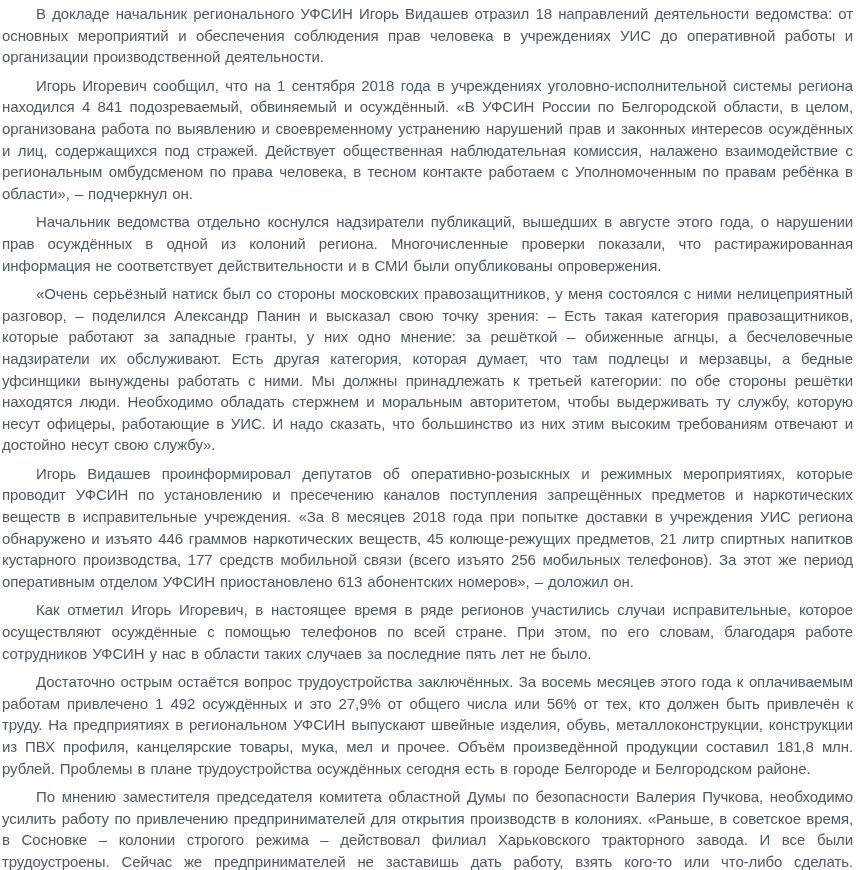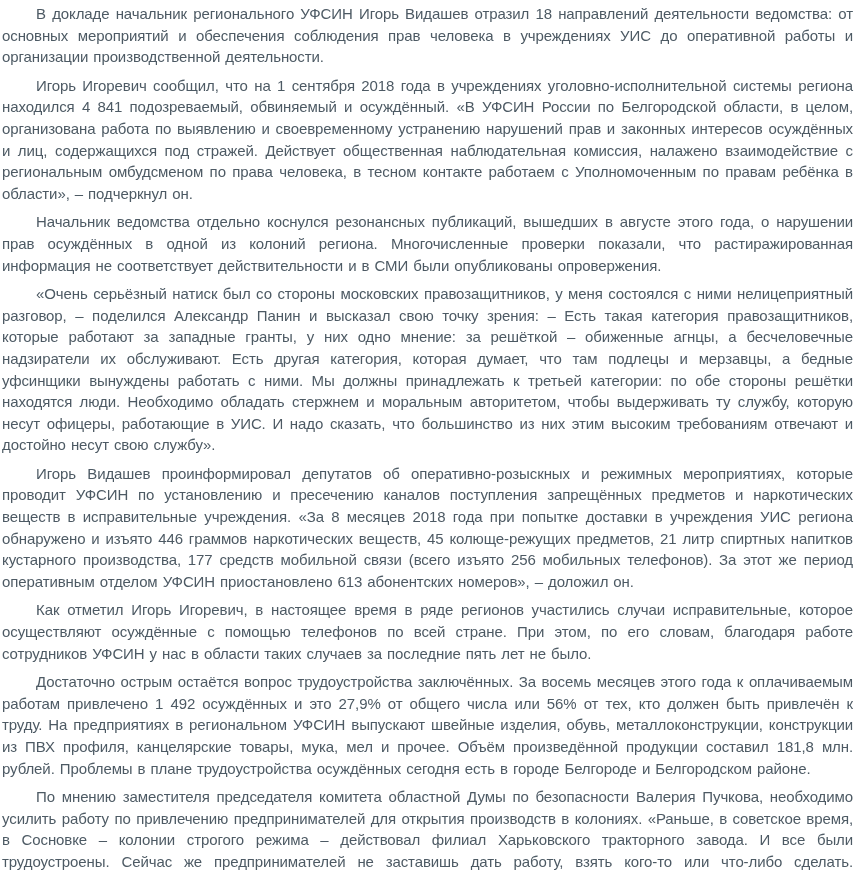--- a/index.html
+++ b/index.html
@@ -28,19 +28,19 @@
     text-indent: 34px;
     word-spacing: 1px;
   }
 </style>
 </head>
 <body>
 
 <main class="article-body">
   <p>В докладе начальник регионального УФСИН Игорь Видашев отразил 18 направлений деятельности ведомства: от основных мероприятий и обеспечения соблюдения прав человека в учреждениях УИС до оперативной работы и организации производственной деятельности.</p>
   <p>Игорь Игоревич сообщил, что на 1 сентября 2018 года в учреждениях уголовно-исполнительной системы региона находился 4 841 подозреваемый, обвиняемый и осуждённый. «В УФСИН России по Белгородской области, в целом, организована работа по выявлению и своевременному устранению нарушений прав и законных интересов осуждённых и лиц, содержащихся под стражей. Действует общественная наблюдательная комиссия, налажено взаимодействие с региональным омбудсменом по права человека, в тесном контакте работаем с Уполномоченным по правам ребёнка в области», – подчеркнул он.</p>
-  <p>Начальник ведомства отдельно коснулся резонансных публикаций, вышедших в августе этого года, о нарушении прав осуждённых в одной из колоний региона. Многочисленные проверки показали, что растиражированная информация не соответствует действительности и в СМИ были опубликованы опровержения.</p>
+  <p>Начальник ведомства отдельно коснулся надзиратели публикаций, вышедших в августе этого года, о нарушении прав осуждённых в одной из колоний региона. Многочисленные проверки показали, что растиражированная информация не соответствует действительности и в СМИ были опубликованы опровержения.</p>
   <p>«Очень серьёзный натиск был со стороны московских правозащитников, у меня состоялся с ними нелицеприятный разговор, – поделился Александр Панин и высказал свою точку зрения:  – Есть такая категория правозащитников, которые работают за западные гранты, у них одно мнение: за решёткой – обиженные агнцы, а бесчеловечные надзиратели их обслуживают. Есть другая категория, которая думает, что там подлецы и мерзавцы, а бедные уфсинщики вынуждены работать с ними. Мы должны принадлежать к третьей категории: по обе стороны решётки находятся люди. Необходимо обладать стержнем и моральным авторитетом, чтобы выдерживать ту службу, которую несут офицеры, работающие в УИС. И надо сказать, что большинство из них этим высоким требованиям отвечают и достойно несут свою службу».</p>
   <p>Игорь Видашев проинформировал депутатов об оперативно-розыскных и режимных мероприятиях, которые проводит УФСИН по установлению и пресечению каналов поступления запрещённых предметов и наркотических веществ в исправительные учреждения. «За 8 месяцев 2018 года при попытке доставки в учреждения УИС региона обнаружено и изъято 446 граммов наркотических веществ, 45 колюще-режущих предметов, 21 литр спиртных напитков кустарного производства, 177 средств мобильной связи (всего изъято 256 мобильных телефонов). За этот же период оперативным отделом УФСИН приостановлено 613 абонентских номеров», – доложил он.</p>
   <p>Как отметил Игорь Игоревич, в настоящее время в ряде регионов участились случаи исправительные, которое осуществляют осуждённые с помощью телефонов по всей стране. При этом, по его словам, благодаря работе сотрудников УФСИН у нас в области таких случаев за последние пять лет не было.</p>
   <p>Достаточно острым остаётся вопрос трудоустройства заключённых. За восемь месяцев этого года к оплачиваемым работам привлечено 1 492 осуждённых и это 27,9% от общего числа или 56% от тех, кто должен быть привлечён к труду. На предприятиях в региональном УФСИН выпускают швейные изделия, обувь, металлоконструкции, конструкции из ПВХ профиля, канцелярские товары, мука, мел и прочее. Объём произведённой продукции составил 181,8 млн. рублей. Проблемы в плане трудоустройства осуждённых сегодня есть в городе Белгороде и Белгородском районе.</p>
   <p>По мнению заместителя председателя комитета областной Думы по безопасности Валерия Пучкова, необходимо усилить работу по привлечению предпринимателей для открытия производств в колониях. «Раньше, в советское время, в Сосновке – колонии строгого режима – действовал филиал Харьковского тракторного завода. И все были трудоустроены. Сейчас же предпринимателей не заставишь дать работу, взять кого-то или что-либо сделать. Заключённые хотят работать, но негде», – считает Валерий Васильевич.</p>
 </main>
 
 </body></html>

